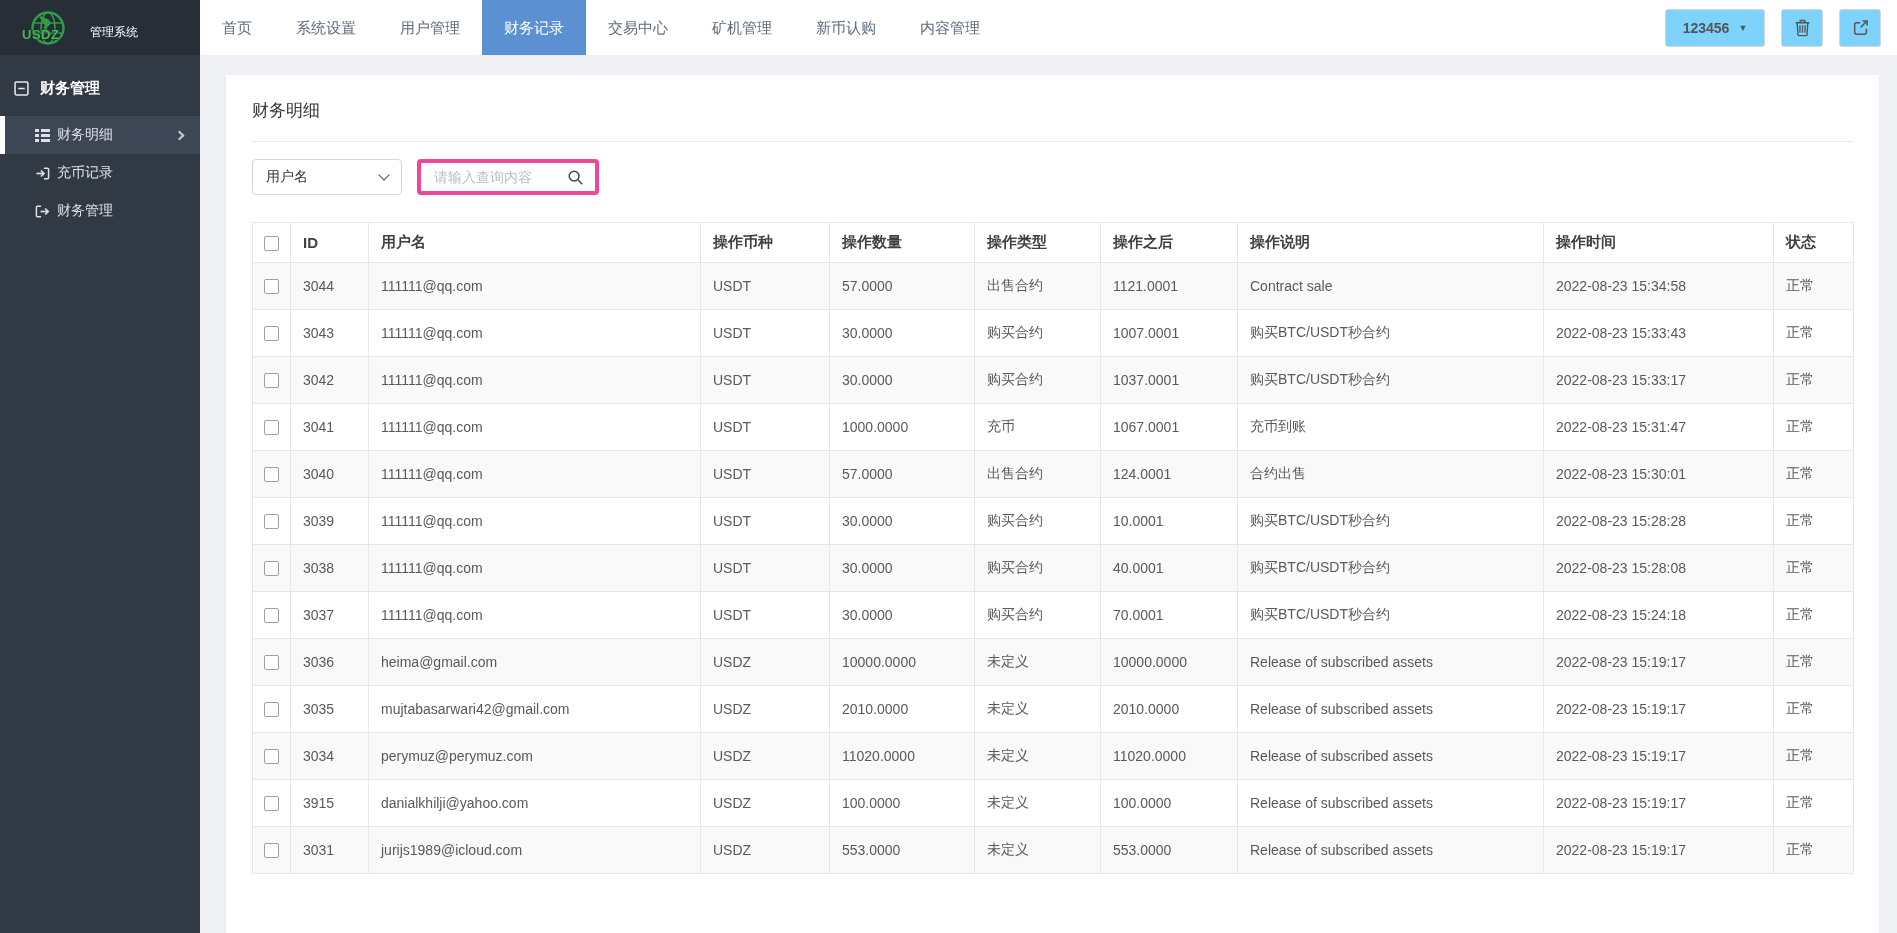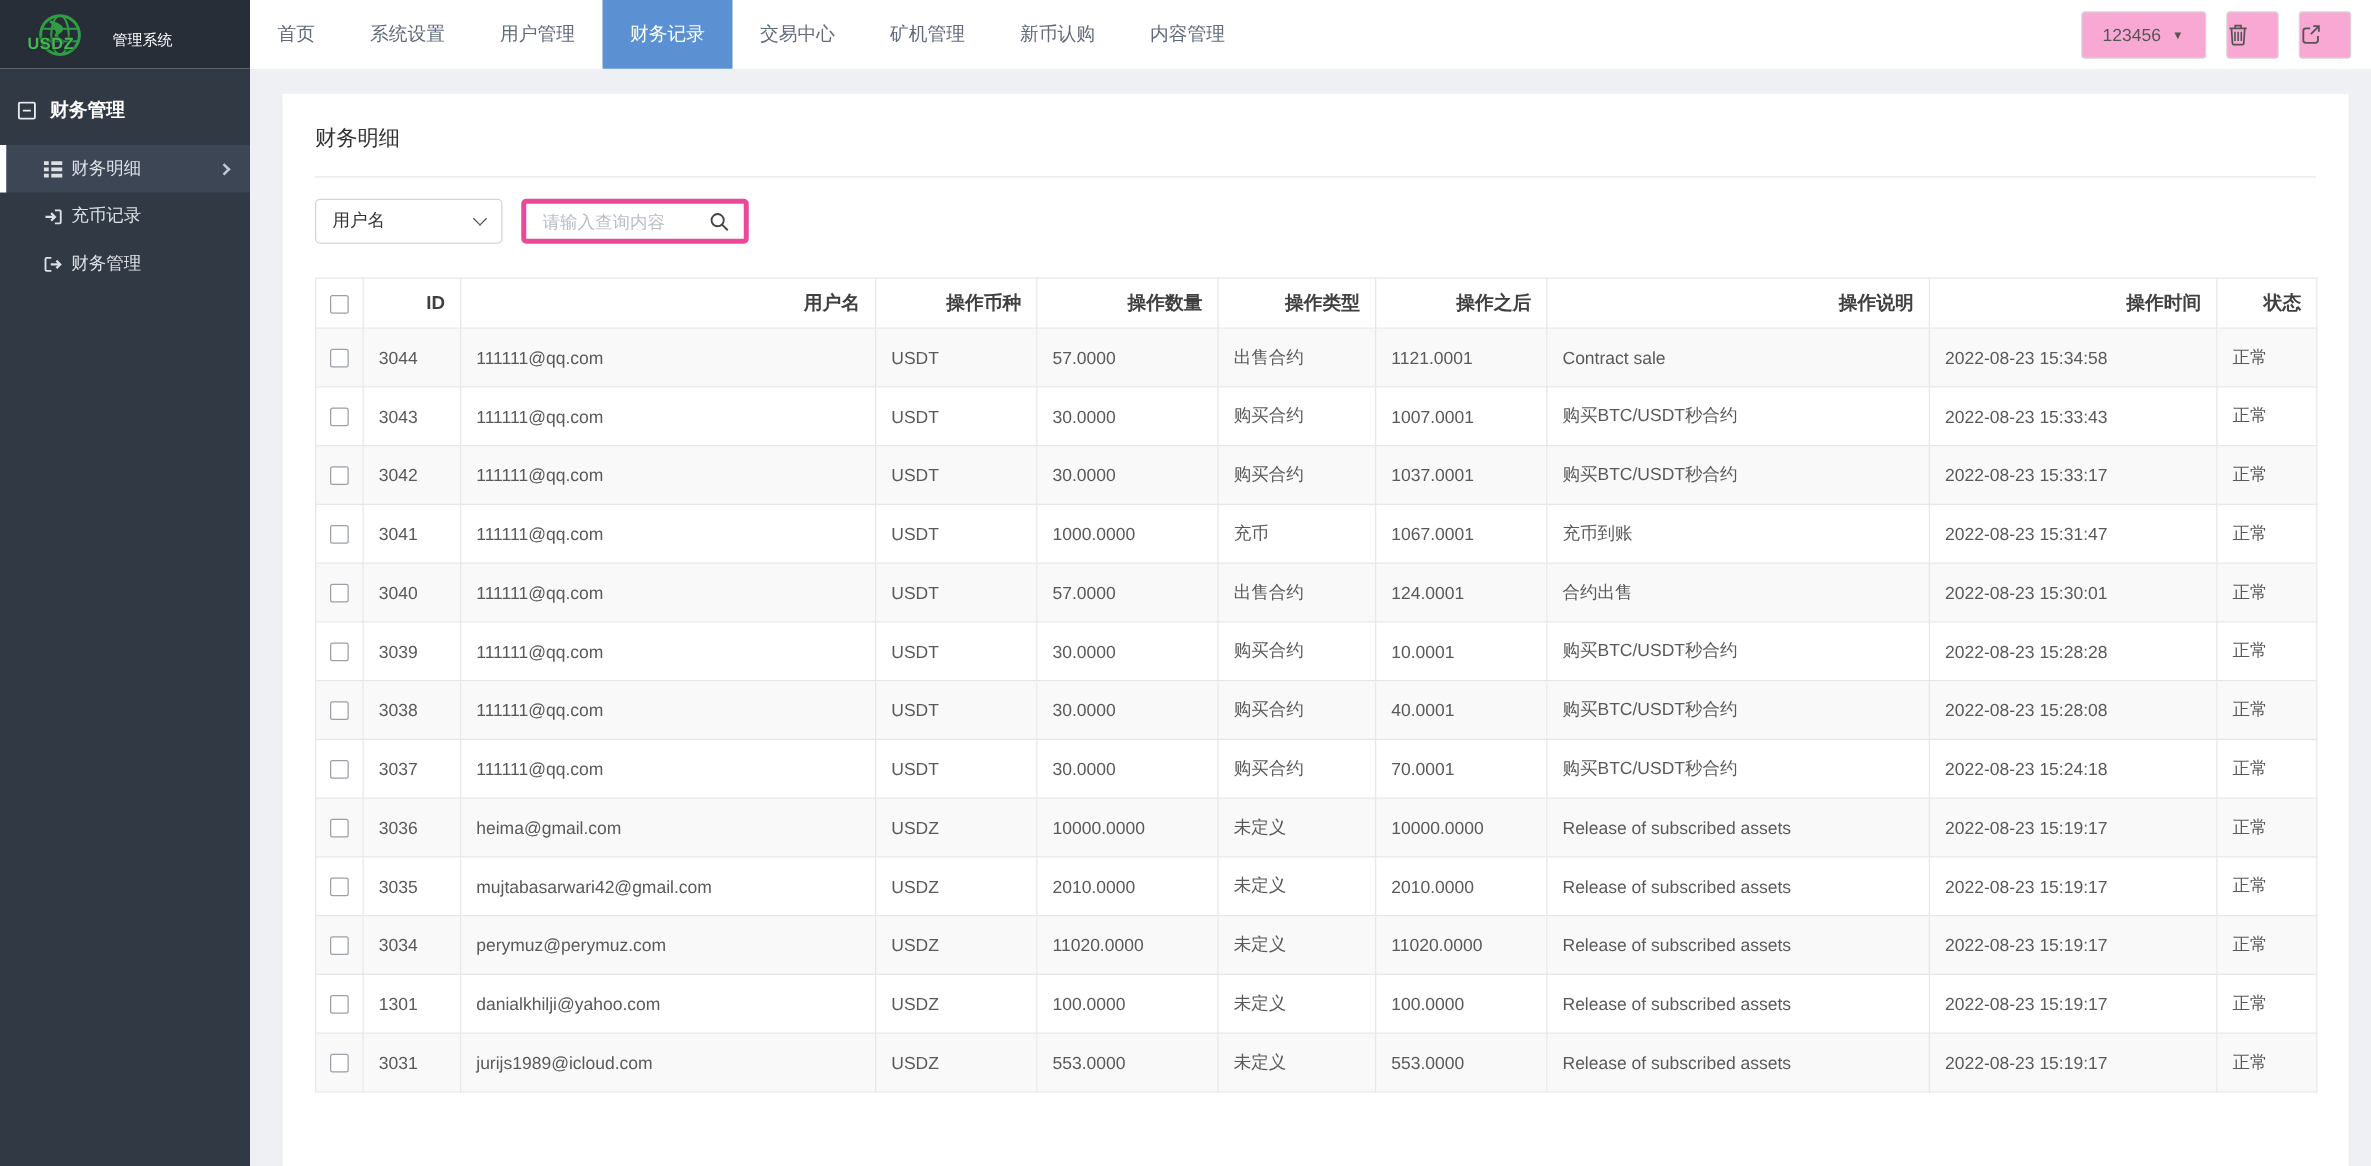--- a/index.html
+++ b/index.html
@@ -17,23 +17,23 @@
     text-shadow:0 0 2px #272e38, 0 0 2px #272e38; }
   .logo-title { color:#fff; font-size:12px; margin-left:24px; margin-top:10px; }
 
   .topnav { display:flex; }
   .tab { padding:0 22px; line-height:55px; font-size:15px; color:#5f6b7b;
     cursor:pointer; white-space:nowrap; }
   .tab.active { background:#5b91d2; color:#fff; }
 
   .topbar-actions { margin-left:auto; display:flex; align-items:center;
     gap:16px; padding-right:16px; }
-  .tb-btn { height:38px; background:#f9a8d4; border:1px solid #d6d6d6;
+  .tb-btn { height:38px; background:#7dd3fc; border:1px solid #d6d6d6;
     border-radius:3px; color:#555; font-size:14px; display:flex;
-    align-items:center; justify-content:flex-start; cursor:pointer; }
+    align-items:center; justify-content:center; cursor:pointer;font-weight:bold; }
   .tb-btn.user { padding:0 16px; gap:9px; min-width:100px; }
   .tb-btn.square { width:42px; }
   .caret-down { font-size:9px; color:#555; }
 
   
   .sidebar { position:fixed; top:55px; left:0; bottom:0; width:200px;
     background:#313945; }
   .side-group { color:#fff; font-size:15px; font-weight:bold;
     padding:24px 16px 18px 14px; display:flex; align-items:center; gap:11px; }
   .side-menu { list-style:none; }
@@ -66,21 +66,21 @@
   .search-box { width:182px; height:36px; border:4px solid #ec4899;
     border-radius:4px; display:flex; align-items:center;
     padding:0 11px 0 13px; background:#fff; }
   .search-box input { border:none; outline:none; flex:1; min-width:0;
     font-size:14px; color:#333; font-family:"Liberation Sans",sans-serif; }
   .search-box input::placeholder { color:#b9bec4; }
 
   table { border-collapse:collapse; margin-top:27px; table-layout:fixed;
     width:1601px; }
   th, td { border:1px solid #e7e7e7; overflow:hidden; white-space:nowrap; }
-  th { height:40px; text-align:right; padding:0 12px; font-size:15px;
+  th { height:40px; text-align:left; padding:0 12px; font-size:15px;
     color:#404040; font-weight:bold; background:#fff; }
   td { height:47px; padding:0 12px; font-size:14px; color:#595959; }
   tbody tr:nth-child(odd) td { background:#f9f9f9; }
   .cb-cell { text-align:center; padding:0; }
   input[type=checkbox] { appearance:none; -webkit-appearance:none;
     width:15px; height:15px; border:1px solid #9aa0a6; border-radius:2px;
     background:#fff; vertical-align:middle; cursor:pointer; }
 
   .icon-svg { display:block; }
 </style>
@@ -348,21 +348,21 @@
             <td>USDZ</td>
             <td>11020.0000</td>
             <td>未定义</td>
             <td>11020.0000</td>
             <td>Release of subscribed assets</td>
             <td>2022-08-23 15:19:17</td>
             <td>正常</td>
           </tr>
           <tr>
             <td class="cb-cell"><input type="checkbox" style=""></td>
-            <td>1301</td>
+            <td>3915</td>
             <td>danialkhilji@yahoo.com</td>
             <td>USDZ</td>
             <td>100.0000</td>
             <td>未定义</td>
             <td>100.0000</td>
             <td>Release of subscribed assets</td>
             <td>2022-08-23 15:19:17</td>
             <td>正常</td>
           </tr>
           <tr>

